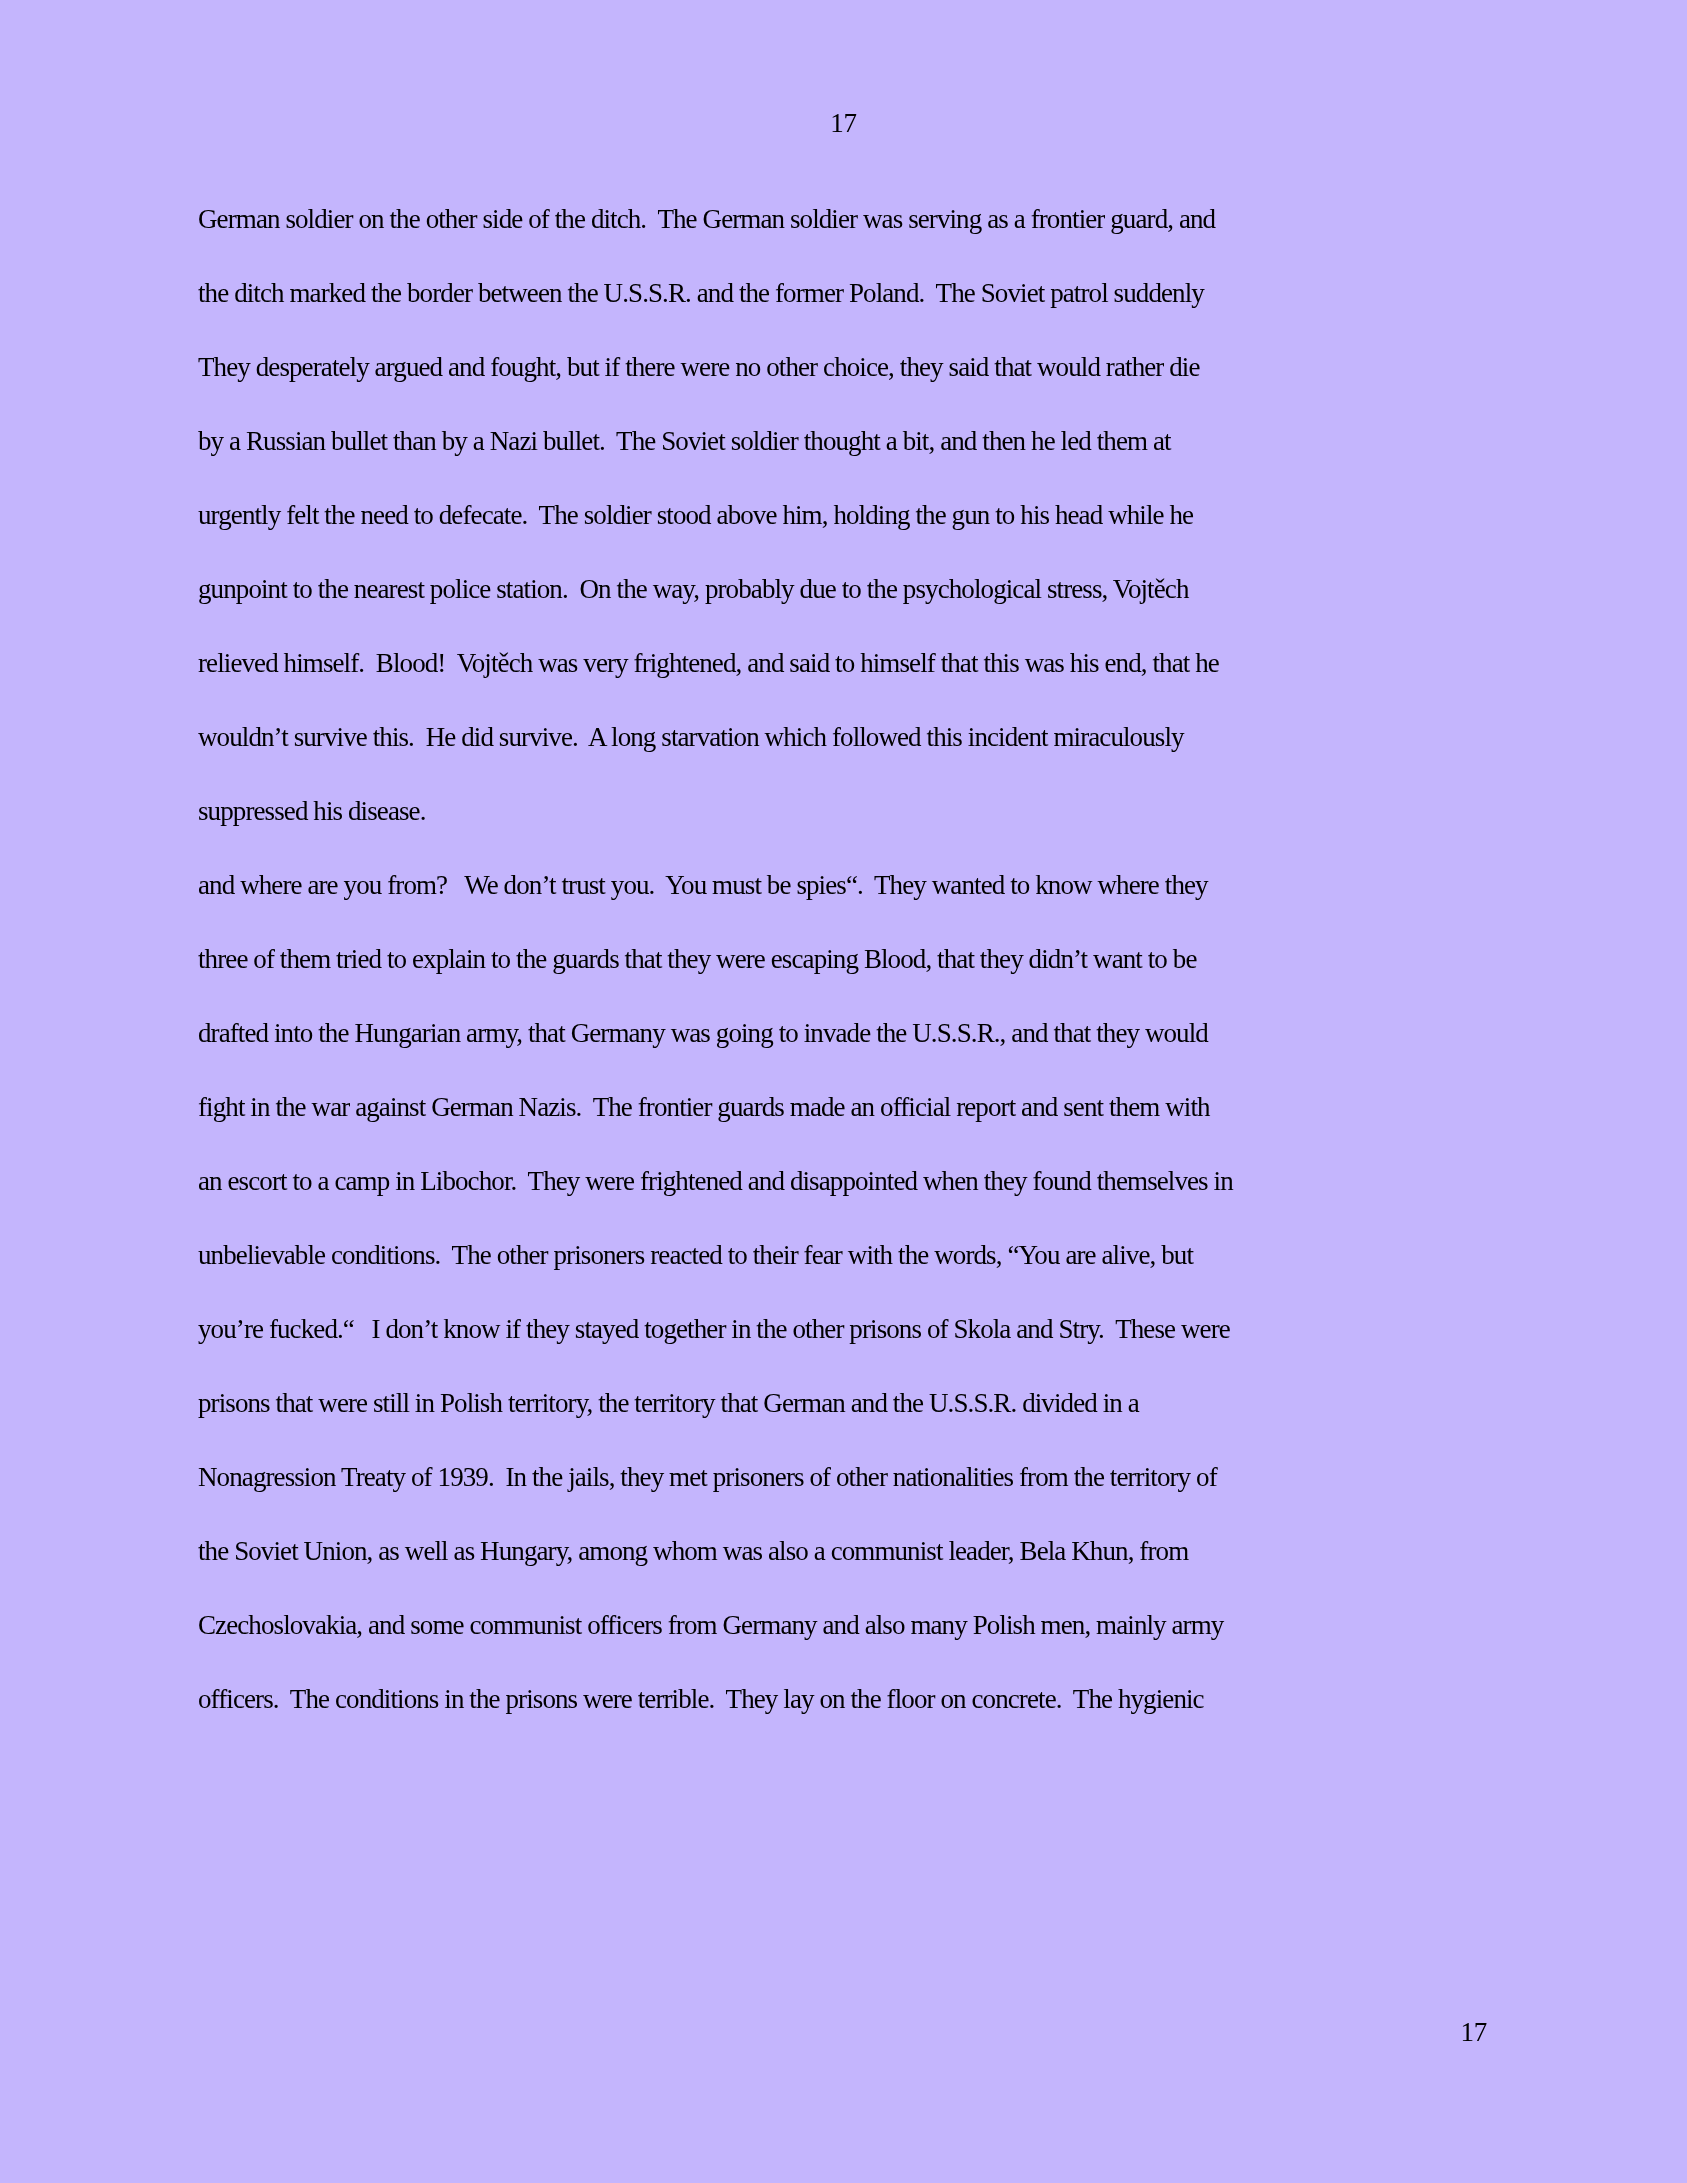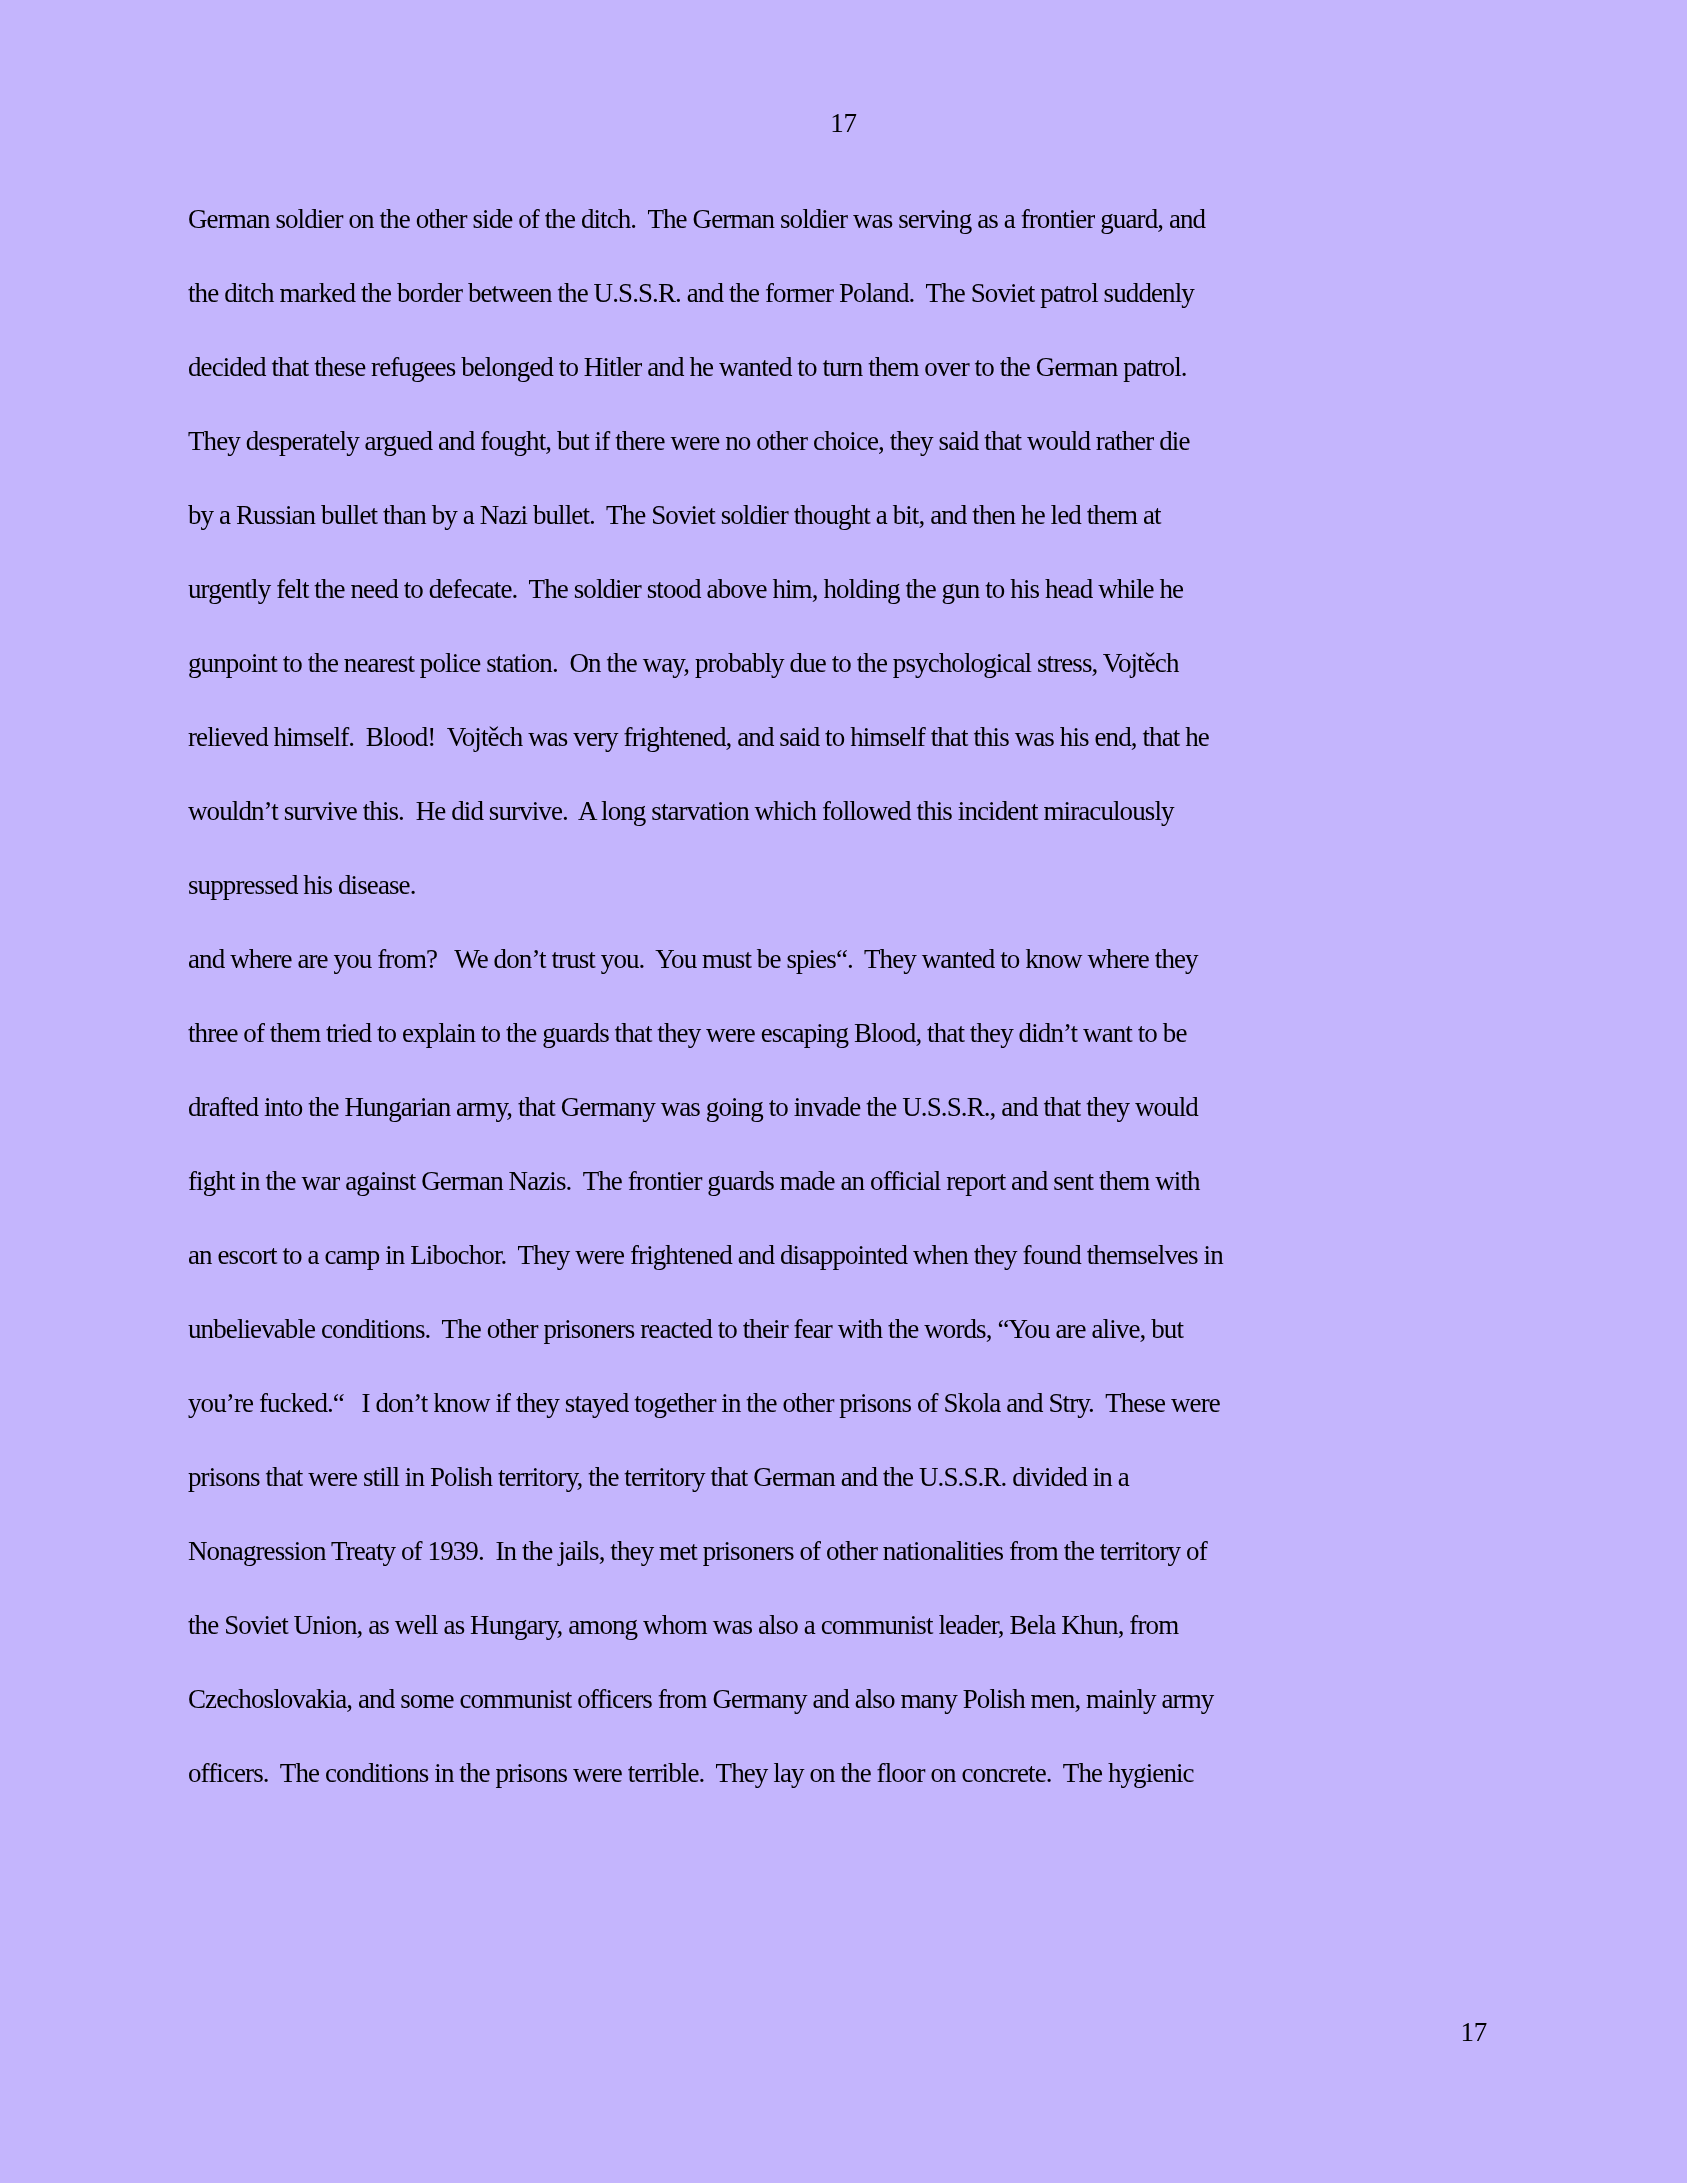--- a/index.html
+++ b/index.html
@@ -22,21 +22,21 @@
     left: 0;
     width: 1687px;
     text-align: center;
     font-size: 27px;
     letter-spacing: -0.3px;
     line-height: 1;
   }
   .document-body {
     position: absolute;
     top: 182px;
-    left: 188px;
+    left: 198px;
     width: 1294px;
   }
   .text-line {
     white-space: pre;
     font-size: 27px;
     letter-spacing: -0.9px;
     line-height: 74px;
     height: 74px;
   }
   .indent {
@@ -55,21 +55,20 @@
 </head>
 <body>
 
 <div class="page">
 
   <div class="page-number-top">17</div>
 
   <div class="document-body">
     <div class="text-line">German soldier on the other side of the ditch.  The German soldier was serving as a frontier guard, and</div>
     <div class="text-line">the ditch marked the border between the U.S.S.R. and the former Poland.  The Soviet patrol suddenly</div>
-    <div class="text-line">decided that these refugees belonged to Hitler and he wanted to turn them over to the German patrol.</div>
     <div class="text-line">They desperately argued and fought, but if there were no other choice, they said that would rather die</div>
     <div class="text-line">by a Russian bullet than by a Nazi bullet.  The Soviet soldier thought a bit, and then he led them at</div>
     <div class="text-line">urgently felt the need to defecate.  The soldier stood above him, holding the gun to his head while he</div>
     <div class="text-line">gunpoint to the nearest police station.  On the way, probably due to the psychological stress, Vojtěch</div>
     <div class="text-line">relieved himself.  Blood!  Vojtěch was very frightened, and said to himself that this was his end, that he</div>
     <div class="text-line">wouldn’t survive this.  He did survive.  A long starvation which followed this incident miraculously</div>
     <div class="text-line">suppressed his disease.</div>
     <div class="text-line">and where are you from?   We don’t trust you.  You must be spies“.  They wanted to know where they</div>
     <div class="text-line">three of them tried to explain to the guards that they were escaping Blood, that they didn’t want to be</div>
     <div class="text-line">drafted into the Hungarian army, that Germany was going to invade the U.S.S.R., and that they would</div>

